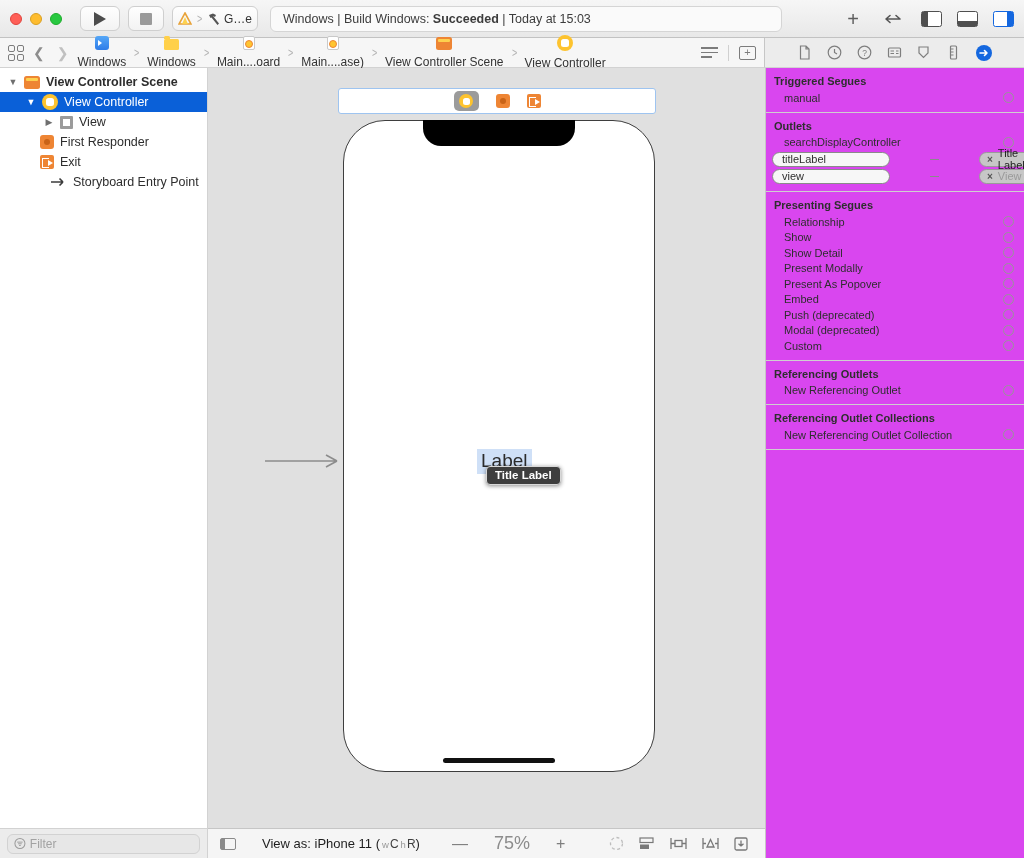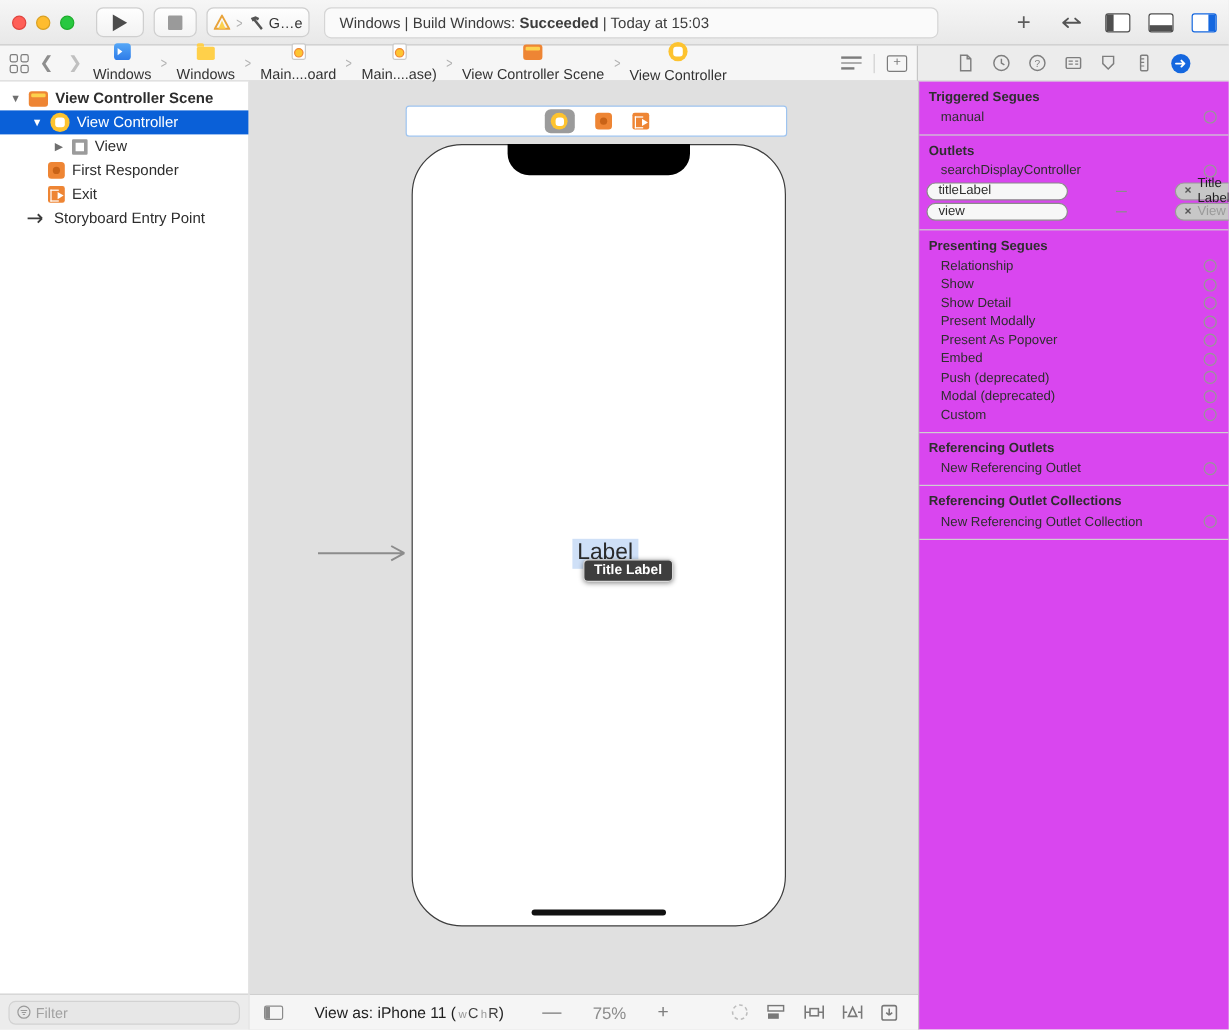--- a/index.html
+++ b/index.html
@@ -102,21 +102,21 @@
 
   
   .devicebar { height:30px; flex:none; background:#f5f5f5; border-top:1px solid #c6c6c6; display:flex; align-items:center; padding:0 12px; gap:8px; }
   .db-paneltoggle { width:16px; height:12px; border:1.5px solid #8a8a8a; border-radius:2px; position:relative; }
   .db-paneltoggle::before { content:""; position:absolute; left:0; top:0; bottom:0; width:4px; background:#8a8a8a; }
   .viewas { margin-left:18px; font-size:13px; color:#1e1e1e; display:flex; align-items:baseline; }
   .viewas .tiny { font-size:9.5px; color:#9a9a9a; margin:0 1px 0 2px; }
   .viewas .cap { font-size:12px; color:#3f3f3f; }
   .zoomctl { display:flex; align-items:center; gap:26px; margin-left:24px; color:#8c8c8c; }
   .zoomctl .zbtn { font-size:16px; color:#7e7e7e; }
-  .zoomctl .zval { font-size:14px; color:#8c8c8c; }
+  .zoomctl .zval { font-size:18px; color:#8c8c8c; }
   .db-icons { margin-left:auto; display:flex; align-items:center; gap:13px; padding-right:4px; }
 
   
   .inspector { width:259px; flex:none; background:#d946ef; border-left:1px solid #c6c6c6; font-size:11px; color:#2e2e2e; overflow:hidden; }
   .isec { border-bottom:1px solid #cfcfcf; padding-bottom:6px; }
   .isec-title { font-weight:bold; font-size:11px; padding:7px 8px 3px; }
   .irow { height:15.5px; display:flex; align-items:center; padding-left:18px; padding-right:10px; }
   .irow .ilabel { flex:1; }
   .conn-circle { width:11px; height:11px; border:1.5px solid #979797; border-radius:50%; flex:none; background:transparent; }
   .conn-filled { width:12px; height:12px; border:1.5px solid #5e5e5e; border-radius:50%; flex:none; background:radial-gradient(circle,#6f6f6f 0 38%, #b9b9b9 45%); }
@@ -266,21 +266,21 @@
           <span>View</span>
         </div>
         <div class="orow" style="padding-left:40px;">
           <span class="icon-cube"></span>
           <span>First Responder</span>
         </div>
         <div class="orow" style="padding-left:40px;">
           <span class="icon-exit"></span>
           <span>Exit</span>
         </div>
-        <div class="orow" style="padding-left:22px;">
+        <div class="orow" style="padding-left:50px;">
           <svg class="icon-entry-arrow" width="17" height="10" viewBox="0 0 17 10">
               <path d="M1 5 H13 M13 5 L9.5 1.5 M13 5 L9.5 8.5" stroke="#3c3c3c" stroke-width="1.6" fill="none"></path>
             </svg>
           <span>Storyboard Entry Point</span>
         </div>
       </div>
       <div class="filterbar">
         <div class="filter-field">
           <svg width="13" height="13" viewBox="0 0 13 13">
               <circle cx="6.5" cy="6.5" r="5.5" fill="none" stroke="#9a9a9a" stroke-width="1.1"></circle>

